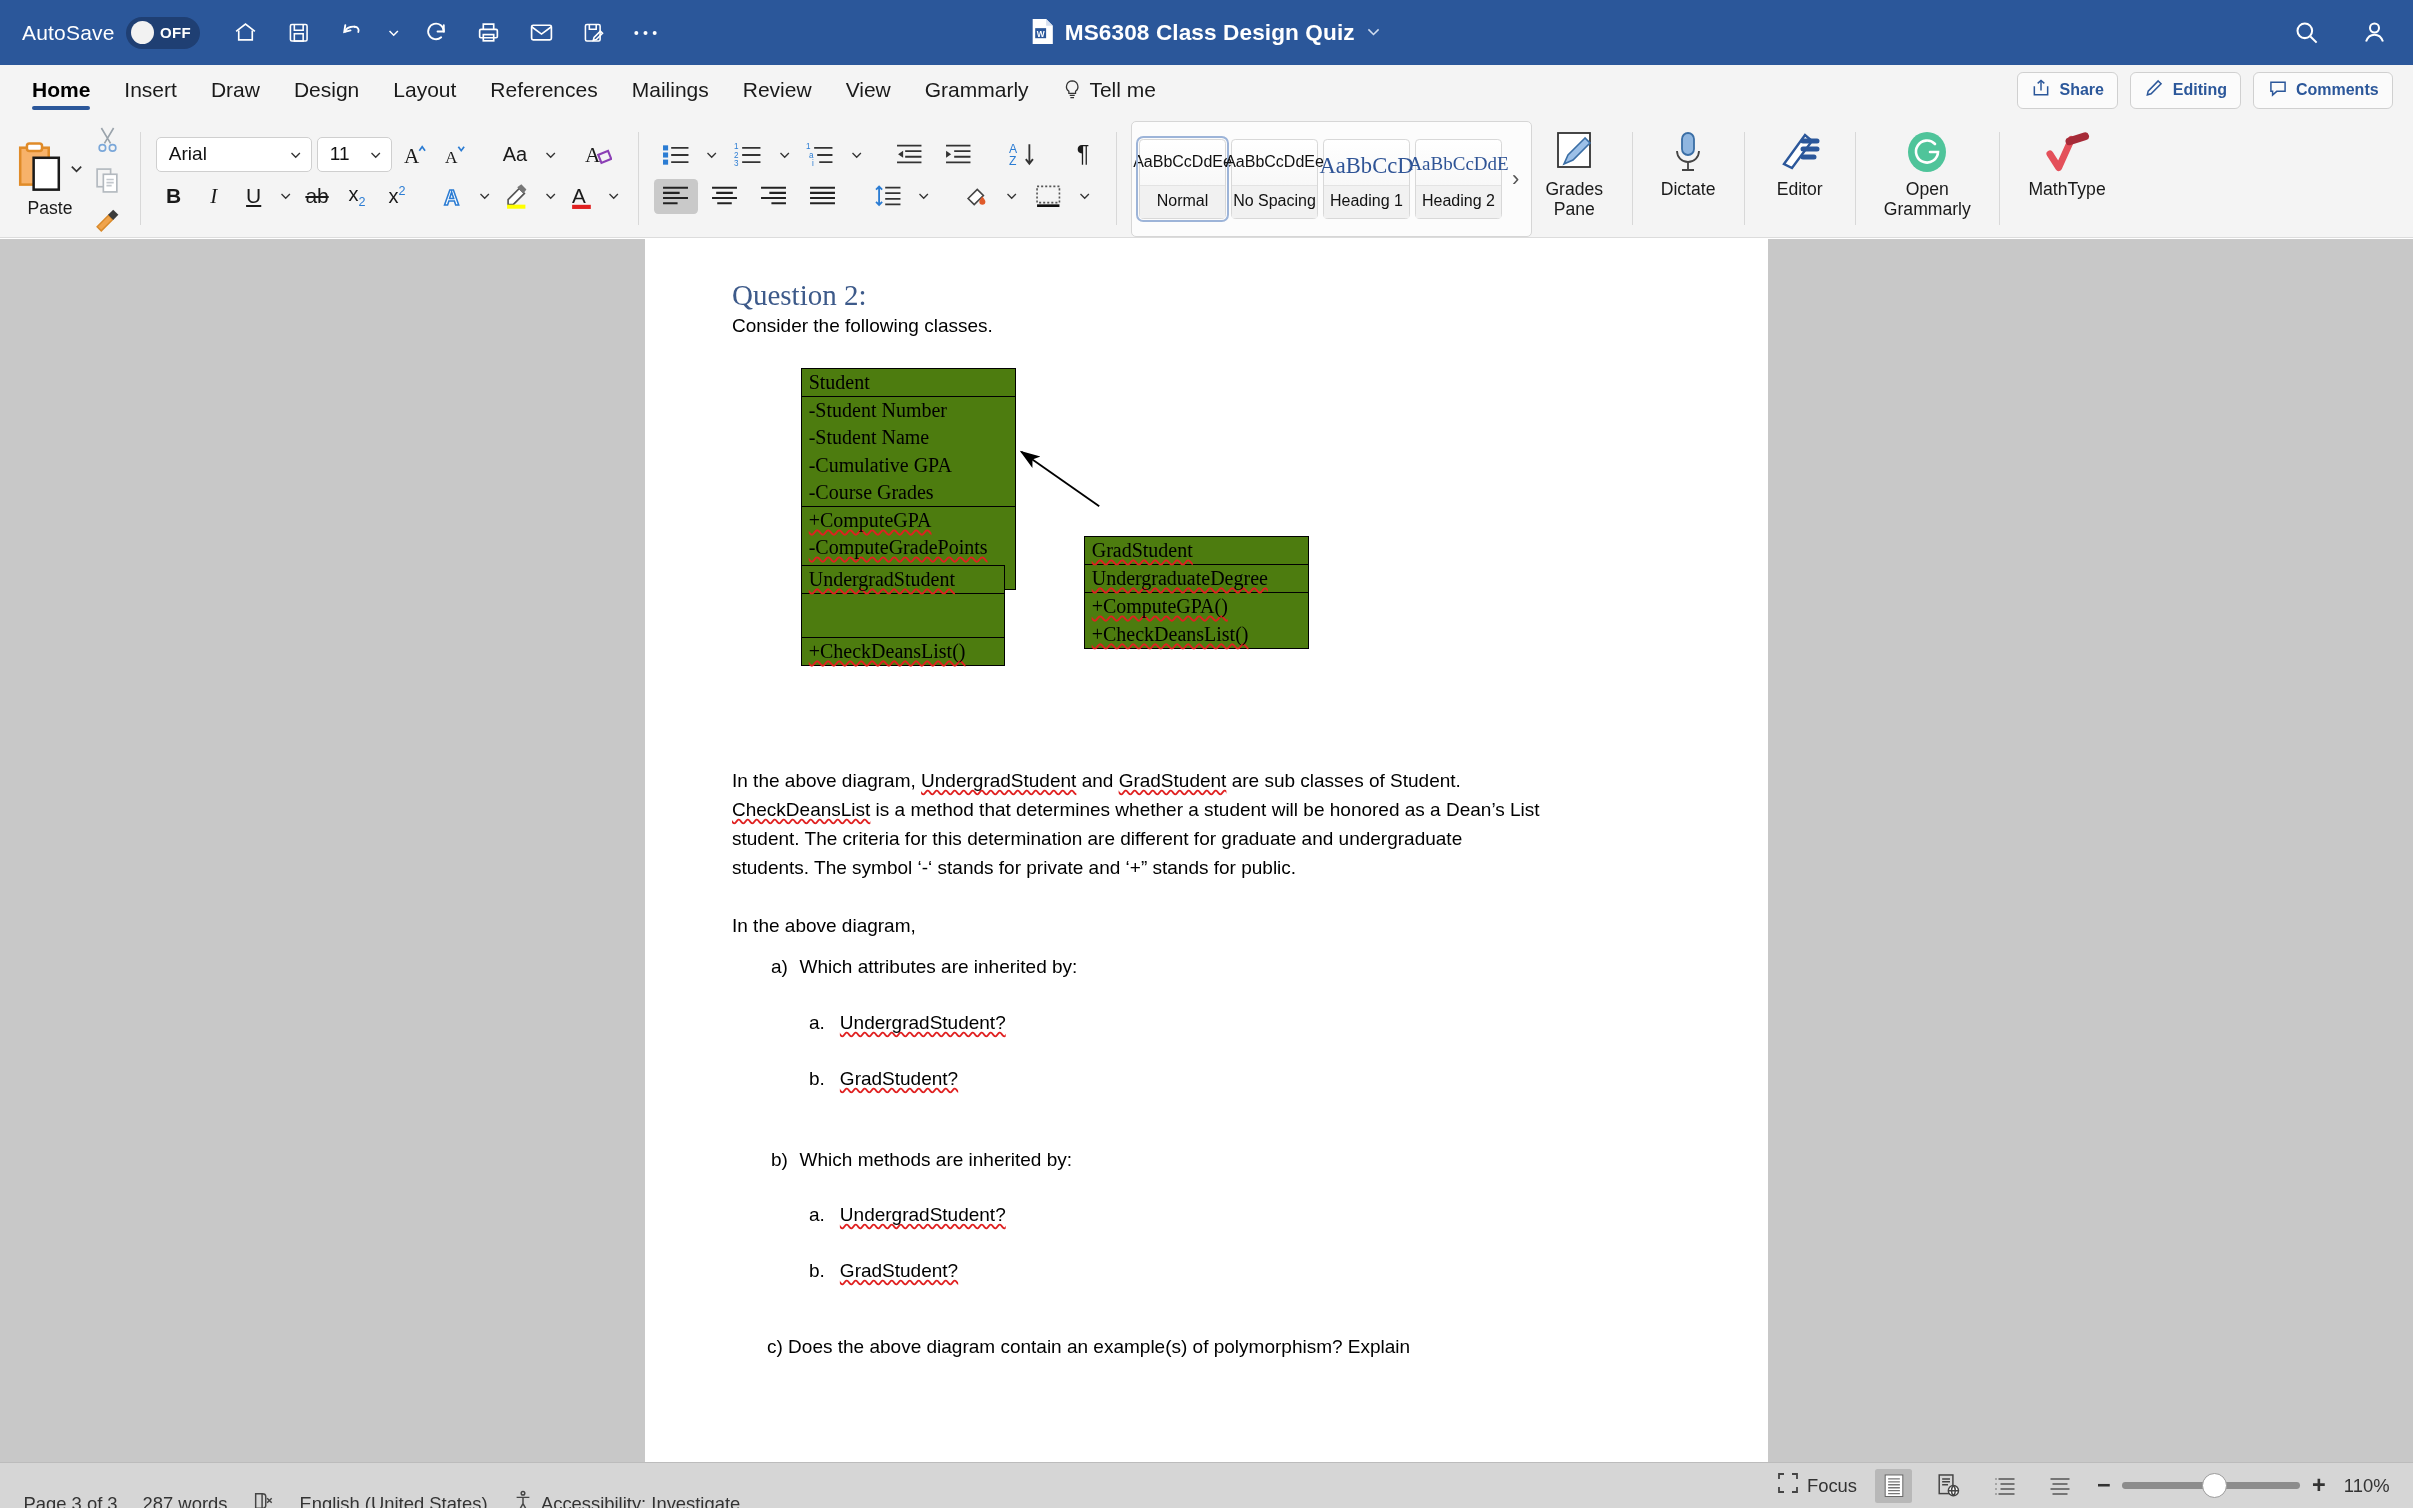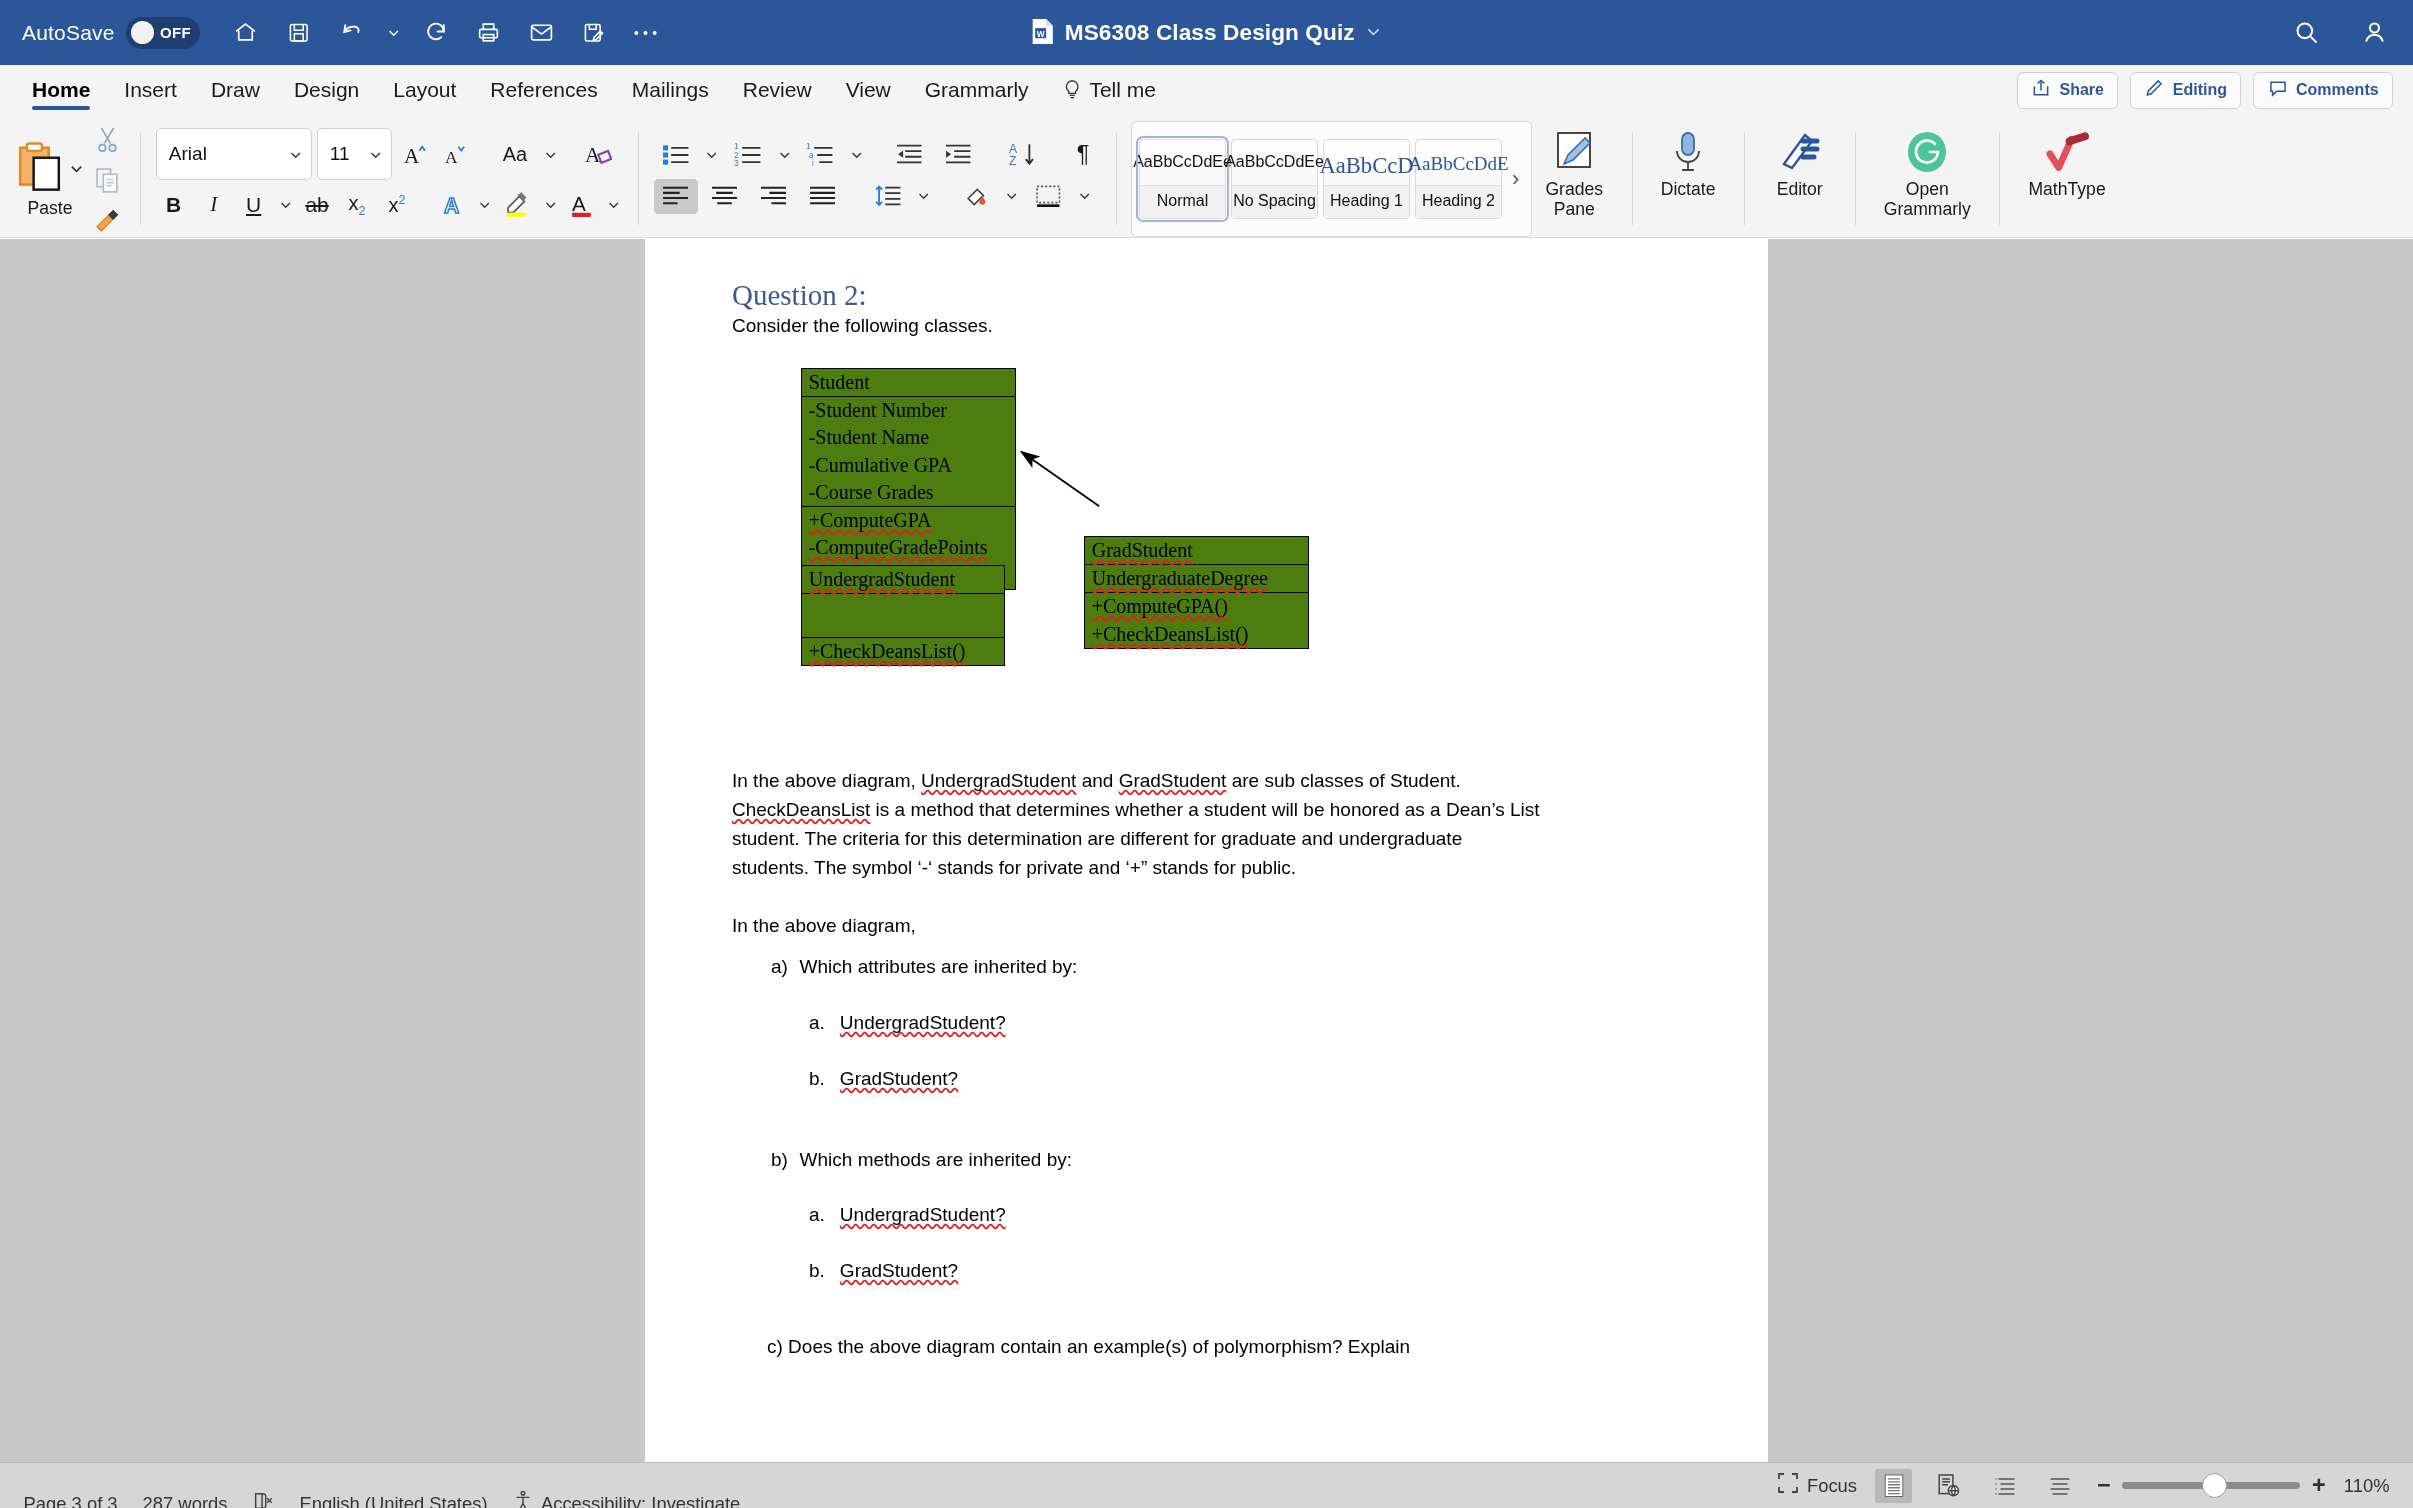--- a/index.html
+++ b/index.html
@@ -93,21 +93,21 @@
     width: 80px; padding-top: 3.4px;
   }
   .paste-label { font-size: 17.6px; color: #1a1a1a; margin-top: 1.7px; }
   .paste-row { display: flex; align-items: center; gap: 3.4px; }
   .clipcol { display: flex; flex-direction: column; gap: 5px; align-items: center; padding-top: 3.4px; }
 
   .twoRows { display: flex; flex-direction: column; justify-content: center; gap: 6.7px; height: 100%; padding-bottom: 6.7px; }
   .rowline { display: flex; align-items: center; gap: 5px; }
 
   .combo {
-    height: 52px; border: 0.8px solid #cfcfcf; border-radius: 5px; background: #ffffff;
+    height: 35px; border: 0.8px solid #cfcfcf; border-radius: 5px; background: #ffffff;
     display: flex; align-items: center; justify-content: space-between;
     padding: 0 8.4px 0 11.7px; font-size: 19px; color: #111;
   }
   .combo.font { width: 156px; }
   .combo.size { width: 75px; }
 
   .ibtn {
     min-width: 35px; height: 35px; border-radius: 4.2px;
     display: flex; align-items: center; justify-content: center;
     font-size: 21px; color: #1a1a1a; padding: 0 4.2px;

